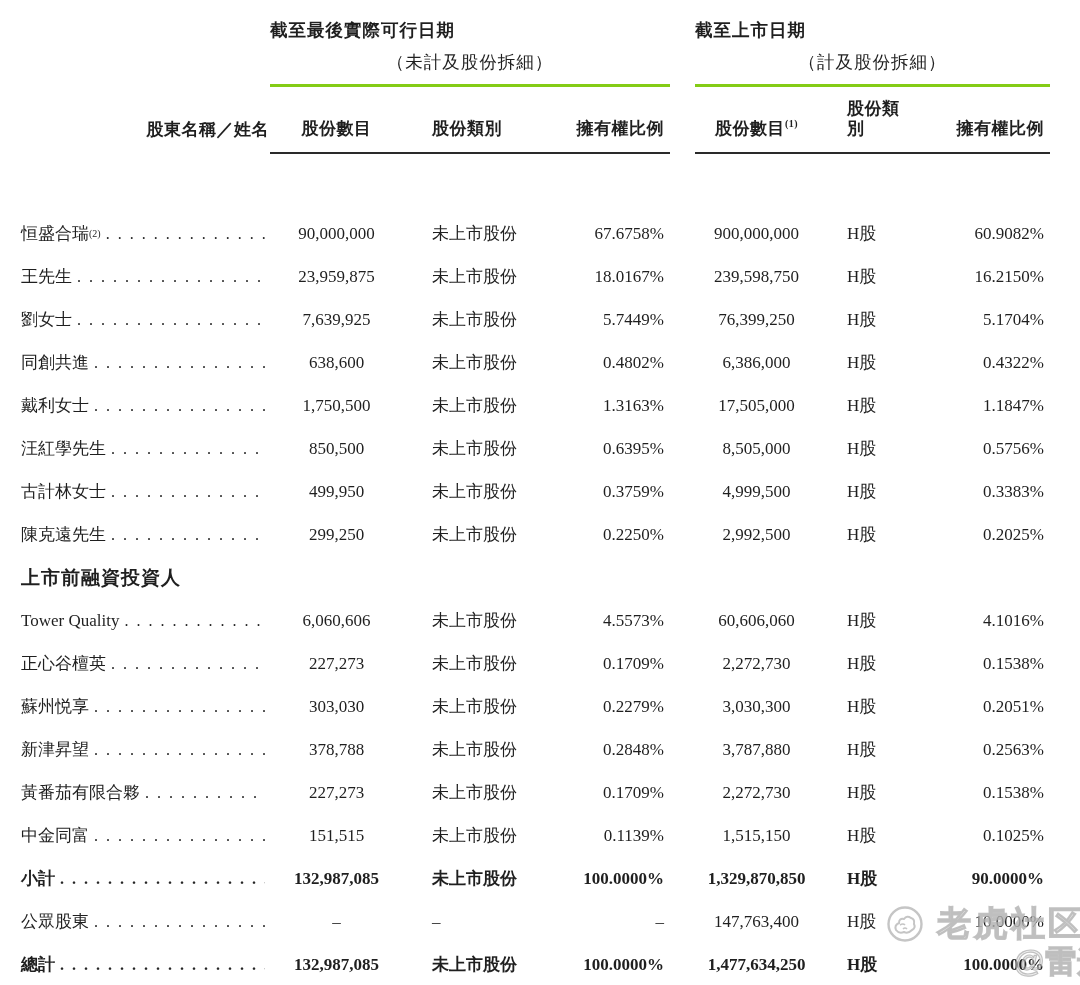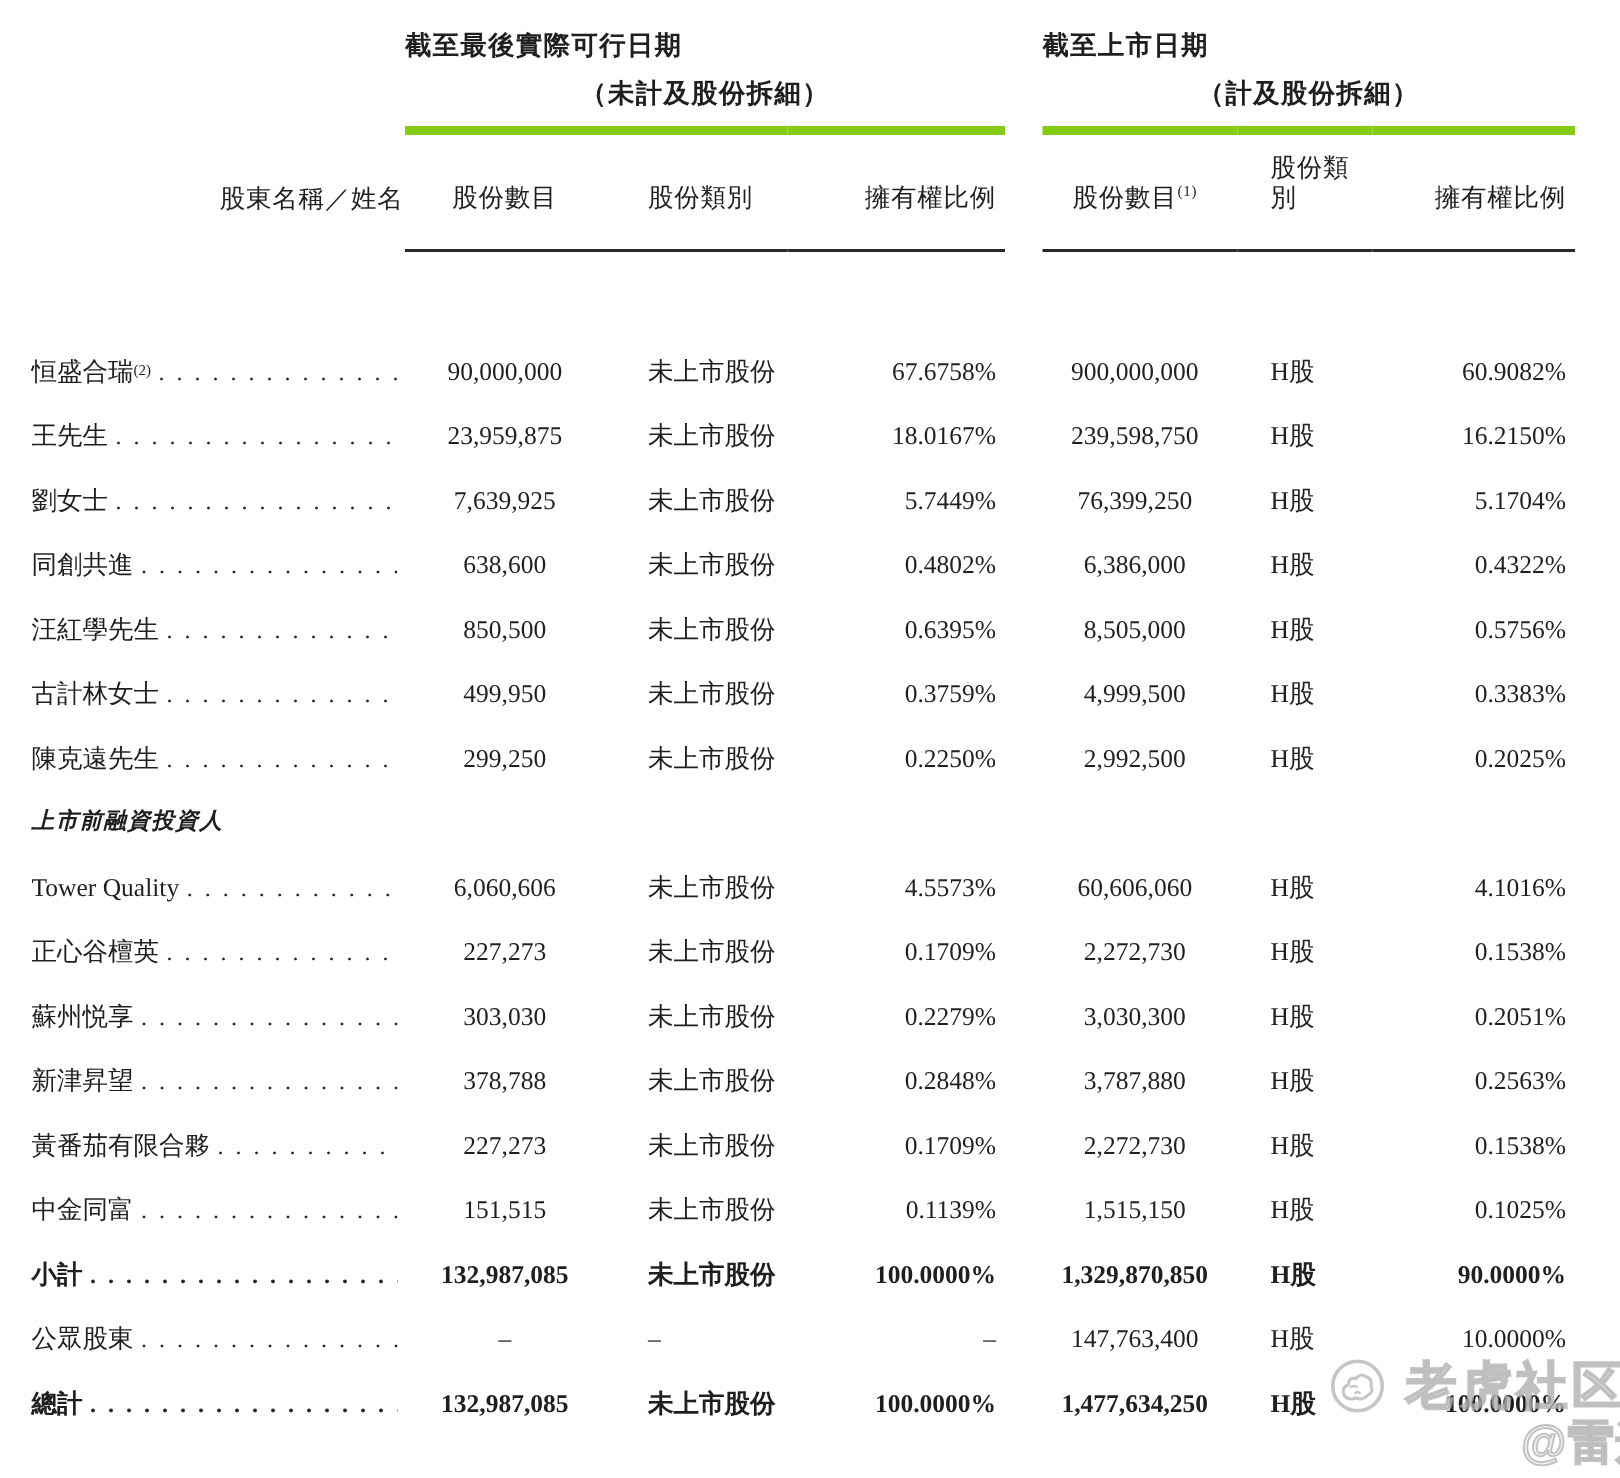--- a/index.html
+++ b/index.html
@@ -28,28 +28,28 @@
   col.c-pc2   { width: 135px; }
 
   td { font-size: 17px; line-height: 1.15; }
 
   tr.gtitle-row td.gtitle {
     font-weight: bold; text-align: left;
     font-size: 17.5px; padding: 10px 0 4px 0;
     letter-spacing: 1px;
   }
   tr.gsub-row td.gsub {
-    font-weight: bold; text-align: center;
+    font-weight: normal; text-align: center;
     font-size: 17.5px; padding: 8px 0 12px 0;
-    border-bottom: 6px solid #84cc16;
+    border-bottom: 3px solid #84cc16;
     letter-spacing: 1px;
   }
   tr.colhead-row td {
-    font-weight: normal; vertical-align: bottom;
-    height: 50px; padding-bottom: 25px;
+    font-weight: bold; vertical-align: bottom;
+    height: 50px; padding-bottom: 14px;
     font-size: 17px; letter-spacing: 0.5px;
   }
   tr.colhead-row td.col-h { border-bottom: 2px solid #2a2a2a; }
   tr.colhead-row td.name-h { border-bottom: none; text-align: right; }
   tr.spacer-row td { height: 56px; border: none; }
 
   td.num { text-align: center; padding-right: 8px; }
   td.cls { text-align: left; padding-left: 22px; }
   td.gap { padding: 0; }
   td.pc  { text-align: right; padding-right: 6px; }
@@ -61,22 +61,22 @@
   .nm { white-space: nowrap; }
   sup { font-size: 10px; line-height: 0; }
   .dots { flex: 1 1 auto; overflow: hidden; white-space: nowrap; margin: 0 4px 0 5px; }
   .dots::before {
     content: ". . . . . . . . . . . . . . . . . . . . . . . . . . . . . . . .";
     letter-spacing: 2px; font-size: 16px; color: #262626;
   }
 
   tr.bold-row td { font-weight: bold; }
   td.section-cell {
-    font-weight: bold; font-style: italic;
-    font-size: 15px; letter-spacing: 1px;
+    font-weight: bold; 
+    font-size: 19px; letter-spacing: 1px;
   }
 
   
   .watermark {
     position: absolute; left: 886px; top: 901px;
     display: flex; align-items: center; gap: 13px;
     z-index: 3; pointer-events: none;
   }
   .wm-text {
     font-size: 34px; font-weight: bold;
@@ -195,20 +195,35 @@
           <td class="cls">未上市股份</td>
           <td class="pc">0.4802%</td>
           <td class="gap"></td>
           <td class="num">6,386,000</td>
           <td class="cls">H股</td>
           <td class="pc">0.4322%</td>
         </tr>
         <tr>
           <td>
             <div class="name-wrap-line">
+              <span class="nm">戴利女士</span>
+              <span class="dots"></span>
+            </div>
+          </td>
+          <td class="num">1,750,500</td>
+          <td class="cls">未上市股份</td>
+          <td class="pc">1.3163%</td>
+          <td class="gap"></td>
+          <td class="num">17,505,000</td>
+          <td class="cls">H股</td>
+          <td class="pc">1.1847%</td>
+        </tr>
+        <tr>
+          <td>
+            <div class="name-wrap-line">
               <span class="nm">汪紅學先生</span>
               <span class="dots"></span>
             </div>
           </td>
           <td class="num">850,500</td>
           <td class="cls">未上市股份</td>
           <td class="pc">0.6395%</td>
           <td class="gap"></td>
           <td class="num">8,505,000</td>
           <td class="cls">H股</td>

